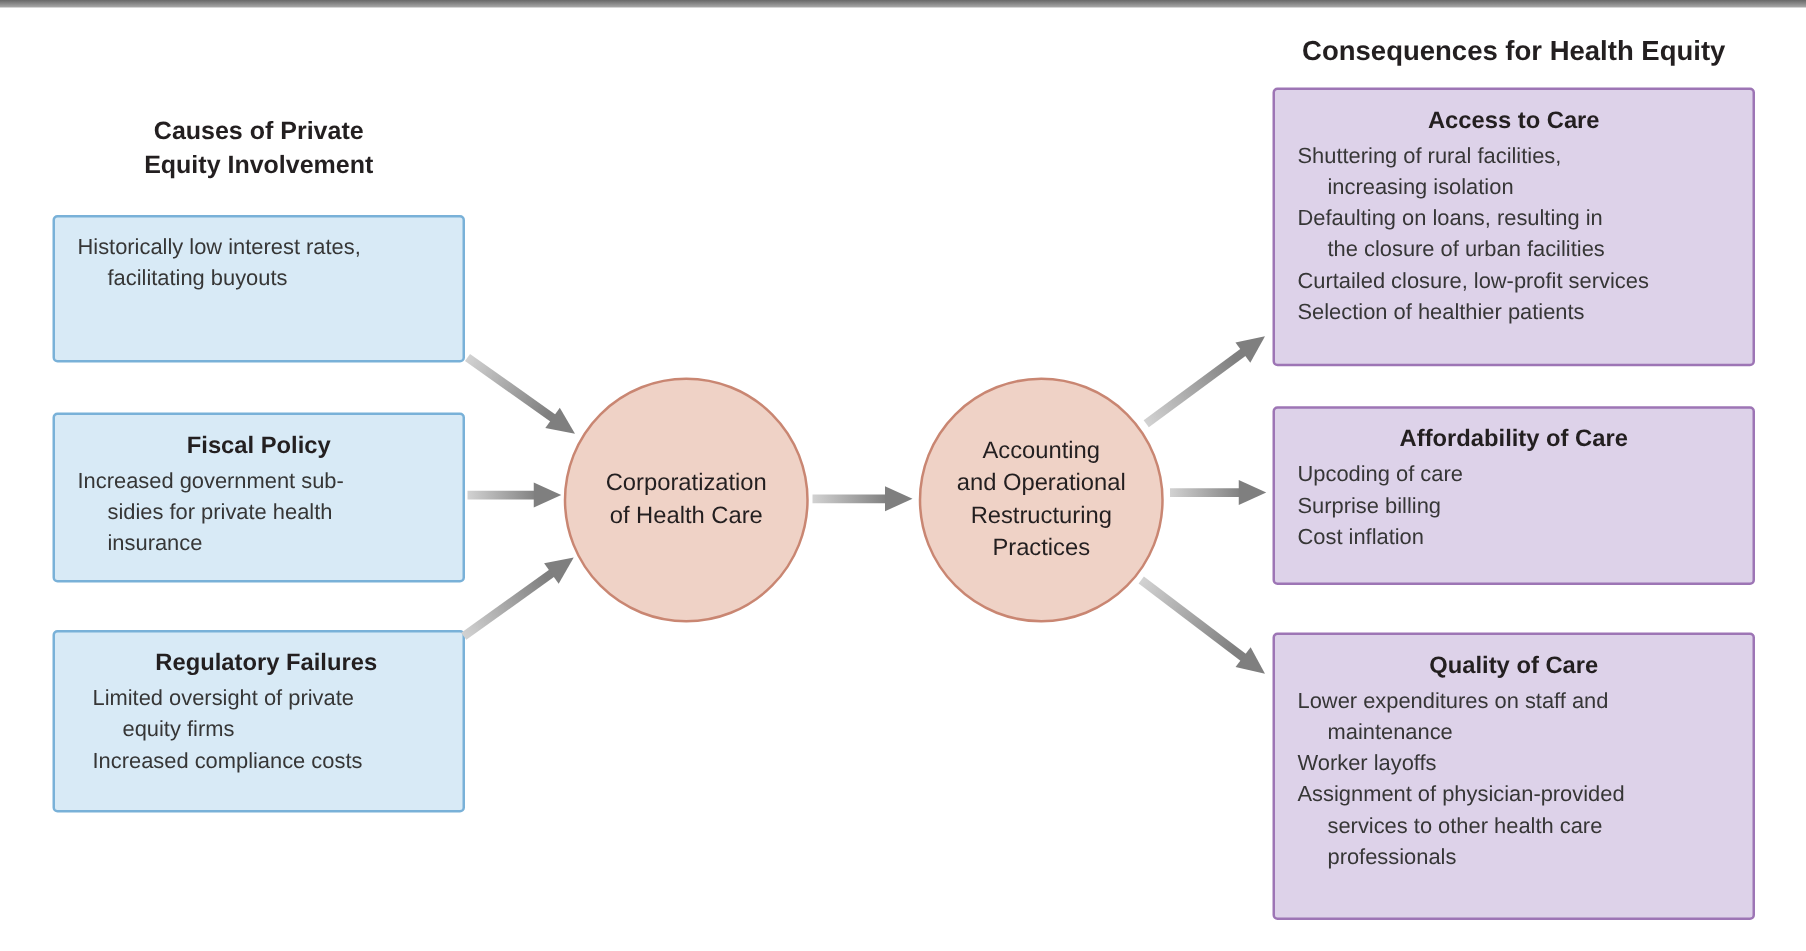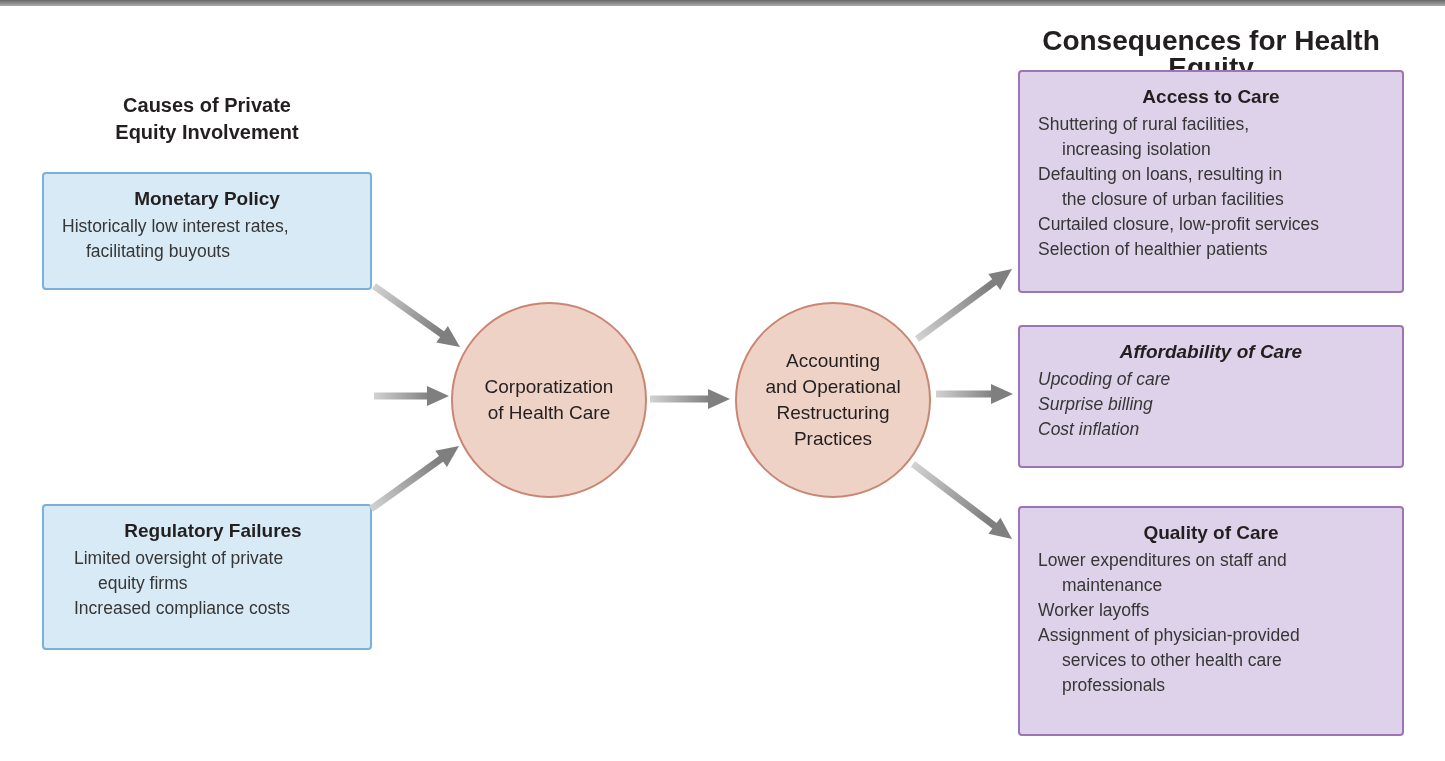--- a/index.html
+++ b/index.html
@@ -9,21 +9,21 @@
   }
   .topbar{
     position:absolute;left:0;top:0;width:1445px;height:6px;
     background:linear-gradient(to bottom,var(--top-bar-dark,#686868),var(--top-bar-light,#ababab));
   }
   .col-header{
     position:absolute;font-weight:bold;color:var(--heading-text,#231f20);
     text-align:center;
   }
   #hdr-left{left:42px;width:330px;top:92px;font-size:20px;line-height:27px;}
-  #hdr-right{left:1008px;width:406px;top:27px;font-size:28px;line-height:27px;}
+  #hdr-right{left:1008px;width:406px;top:27px;font-size:22px;line-height:27px;}
   .box{
     position:absolute;box-sizing:border-box;border-radius:4px;border:2px solid;
     padding:11px 18px 10px;
   }
   .box.blue{background:var(--blue-fill,#d8eaf6);border-color:var(--blue-border,#79b1d8);}
   .box.purple{background:var(--purple-fill,#ddd2e9);border-color:var(--purple-border,#9d75b5);}
   .box .title{
     font-weight:bold;text-align:center;font-size:19px;line-height:27px;
     margin-bottom:2px;color:var(--heading-text,#231f20);
   }
@@ -35,46 +35,53 @@
     border:2px solid var(--salmon-border,#c98672);background:var(--salmon-fill,#efd2c6);
     display:flex;align-items:center;justify-content:center;text-align:center;
     font-weight:normal;font-size:19px;line-height:26px;color:var(--heading-text,#231f20);
   }
   #circle-corporatization{left:451px;top:302px;width:196px;height:196px;}
   #circle-accounting{left:735px;top:302px;width:196px;height:196px;}
   #box-monetary{left:42px;top:172px;width:330px;height:118px;}
   #box-fiscal{left:42px;top:330px;width:330px;height:136px;}
   #box-regulatory{left:42px;top:504px;width:330px;height:146px;padding-left:30px;}
   #box-access{left:1018px;top:70px;width:386px;height:223px;}
-  #box-affordability{left:1018px;top:325px;width:386px;height:143px;font-style:italic;}
+  #box-affordability{left:1018px;top:325px;width:386px;height:143px;}
   #box-quality{left:1018px;top:506px;width:386px;height:230px;}
   #arrows{position:absolute;left:0;top:0;width:1445px;height:761px;pointer-events:none;}
 </style>
 </head>
 <body>
 
 <div class="stage">
 
   <div class="topbar"></div>
 
   <div class="col-header" id="hdr-left">
       <div class="tline">Causes of Private</div>
       <div class="tline">Equity Involvement</div>
     </div>
 
   <div class="col-header" id="hdr-right">Consequences for Health Equity</div>
 
   <div class="box blue" id="box-monetary">
-    <div class="title">Monetary Policy</div>
     <div class="body">
         <div class="tline">Historically low interest rates,</div>
         <div class="tline indent">facilitating buyouts</div>
       </div>
   </div>
 
+  <div class="box blue" id="box-fiscal">
+    <div class="title">Fiscal Policy</div>
+    <div class="body">
+        <div class="tline">Increased government sub-</div>
+        <div class="tline indent">sidies for private health</div>
+        <div class="tline indent">insurance</div>
+      </div>
+  </div>
 
   <div class="box blue" id="box-regulatory">
     <div class="title">Regulatory Failures</div>
     <div class="body">
         <div class="tline">Limited oversight of private</div>
         <div class="tline indent">equity firms</div>
         <div class="tline">Increased compliance costs</div>
       </div>
   </div>
 

